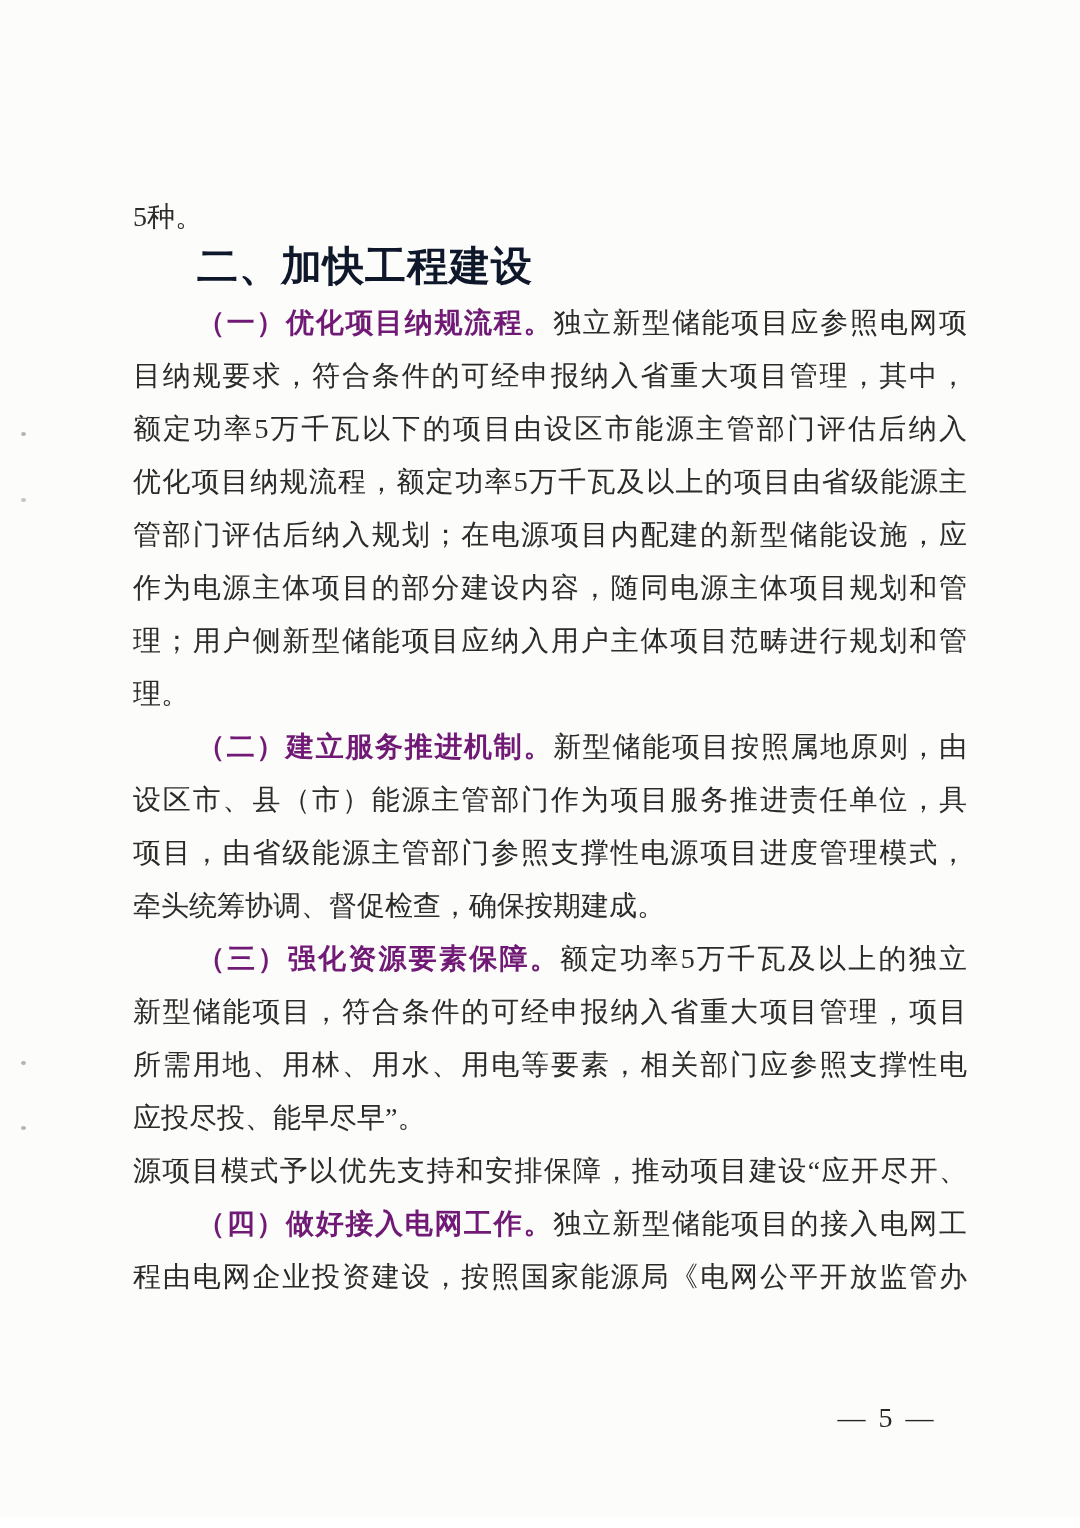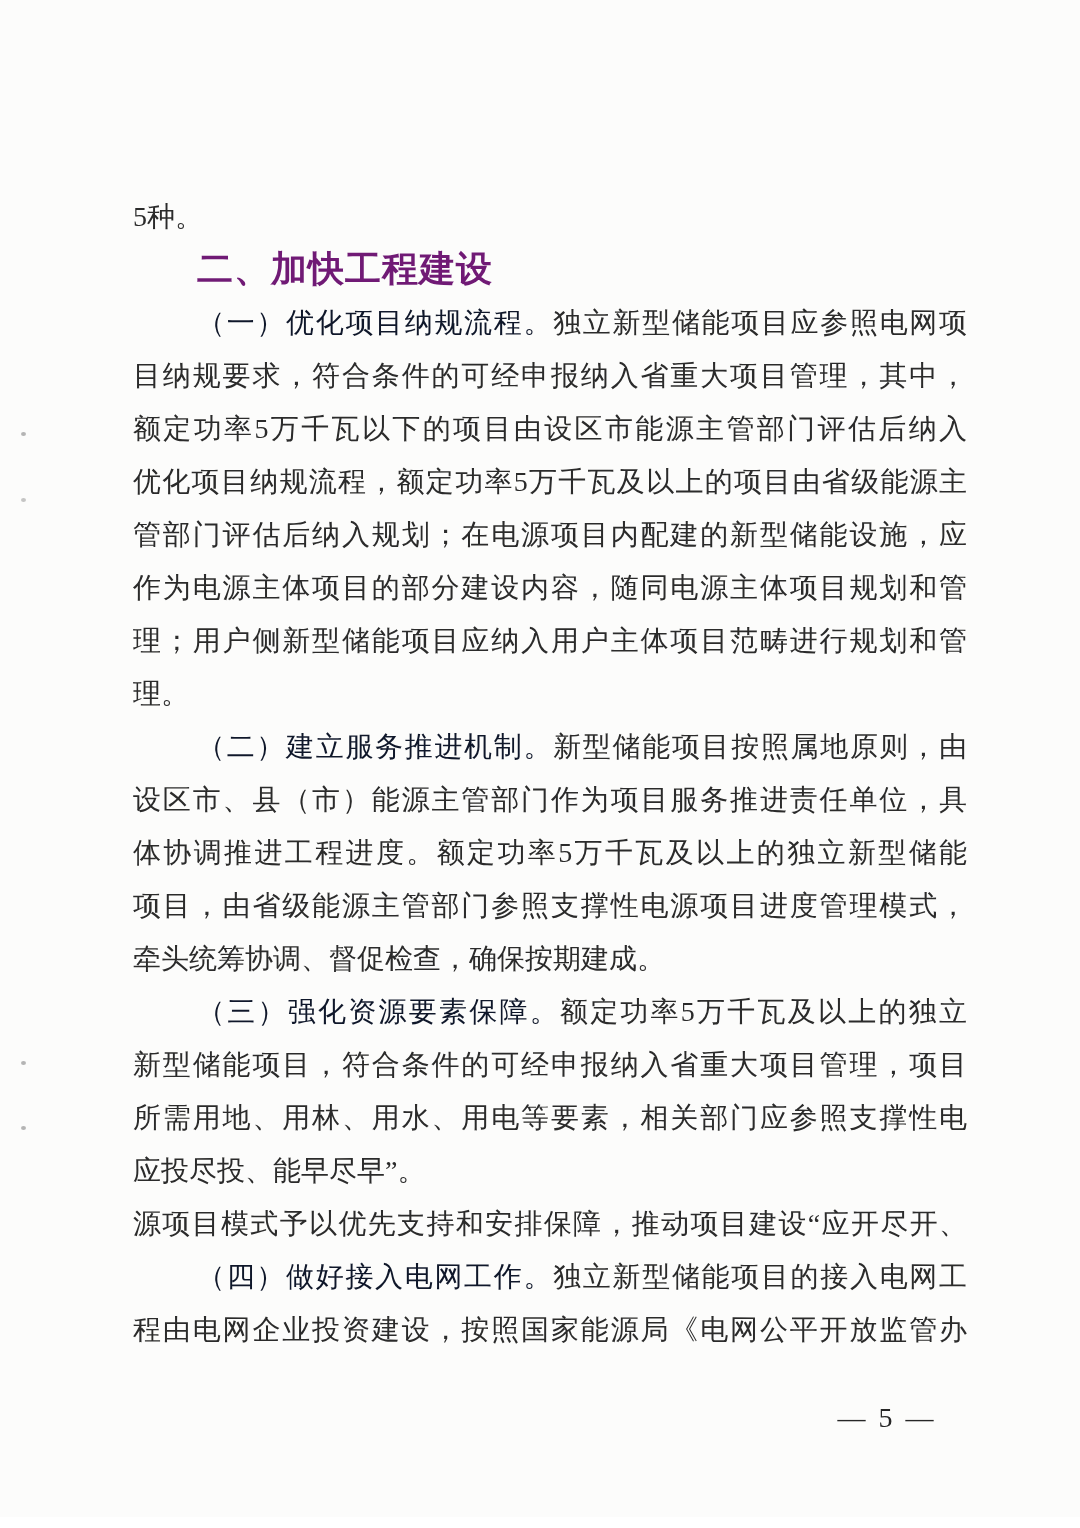--- a/index.html
+++ b/index.html
@@ -22,29 +22,29 @@
     text-align-last:justify;
   }
   .ln.short{
     text-align:left;
     text-align-last:left;
   }
   .ln.ind{ text-indent:64px; }
   .heading{
     margin:0;
     height:53px;line-height:53px;
-    font-family:Liberation Serif, serif;
+    font-family:Liberation Mono, monospace;
     font-weight:700;
-    font-size:36px;
-    color:#701a75;
+    font-size:41px;
+    color:#0f172a;
     text-align:left;text-align-last:left;
     text-indent:64px;
     letter-spacing:1px;
   }
-  .b{ font-weight:400; color:#0f172a; }
+  .b{ font-weight:700; color:#701a75; }
   .pagenum{
     position:absolute;
     left:832px;top:1398px;width:110px;
     font-size:28px;color:#262626;
     text-align:center;
     letter-spacing:3px;
     line-height:40px;
   }
   .speck{
     position:absolute;width:5px;height:4px;
@@ -75,21 +75,20 @@
     <div class="ln"><span>目纳规要求，符合条件的可经申报纳入省重大项目管理，其中，</span></div>
     <div class="ln"><span>额定功率5万千瓦以下的项目由设区市能源主管部门评估后纳入</span></div>
     <div class="ln"><span>优化项目纳规流程，额定功率5万千瓦及以上的项目由省级能源主</span></div>
     <div class="ln"><span>管部门评估后纳入规划；在电源项目内配建的新型储能设施，应</span></div>
     <div class="ln"><span>作为电源主体项目的部分建设内容，随同电源主体项目规划和管</span></div>
     <div class="ln"><span>理；用户侧新型储能项目应纳入用户主体项目范畴进行规划和管</span></div>
     <div class="ln short"><span>理。</span></div>
 
     <div class="ln ind"><span class="b">（二）建立服务推进机制。</span><span>新型储能项目按照属地原则，由</span></div>
     <div class="ln"><span>设区市、县（市）能源主管部门作为项目服务推进责任单位，具</span></div>
-    <div class="ln"><span>体协调推进工程进度。额定功率5万千瓦及以上的独立新型储能</span></div>
     <div class="ln"><span>项目，由省级能源主管部门参照支撑性电源项目进度管理模式，</span></div>
     <div class="ln short"><span>牵头统筹协调、督促检查，确保按期建成。</span></div>
 
     <div class="ln ind"><span class="b">（三）强化资源要素保障。</span><span>额定功率5万千瓦及以上的独立</span></div>
     <div class="ln"><span>新型储能项目，符合条件的可经申报纳入省重大项目管理，项目</span></div>
     <div class="ln"><span>所需用地、用林、用水、用电等要素，相关部门应参照支撑性电</span></div>
     <div class="ln short"><span>应投尽投、能早尽早”。</span></div>
     <div class="ln"><span>源项目模式予以优先支持和安排保障，推动项目建设“应开尽开、</span></div>
 
     <div class="ln ind"><span class="b">（四）做好接入电网工作。</span><span>独立新型储能项目的接入电网工</span></div>

